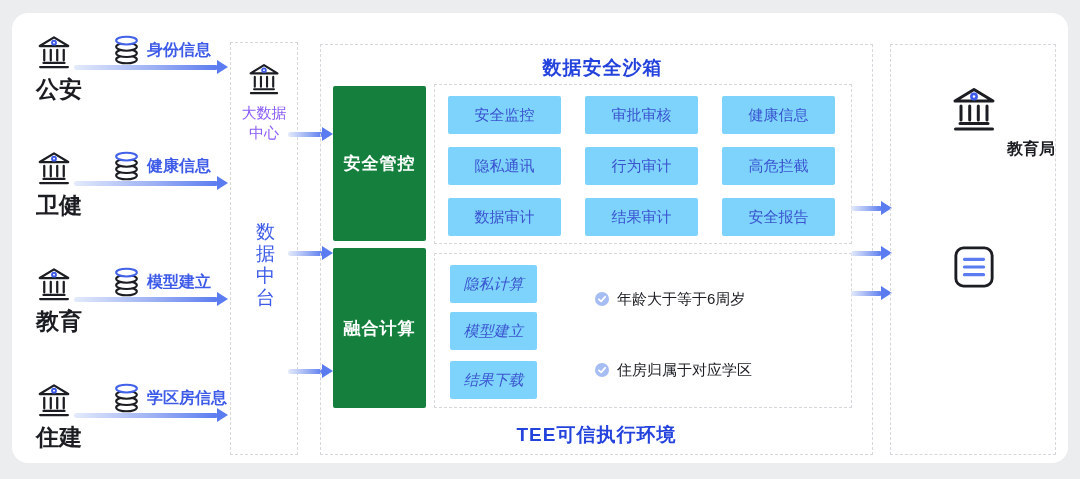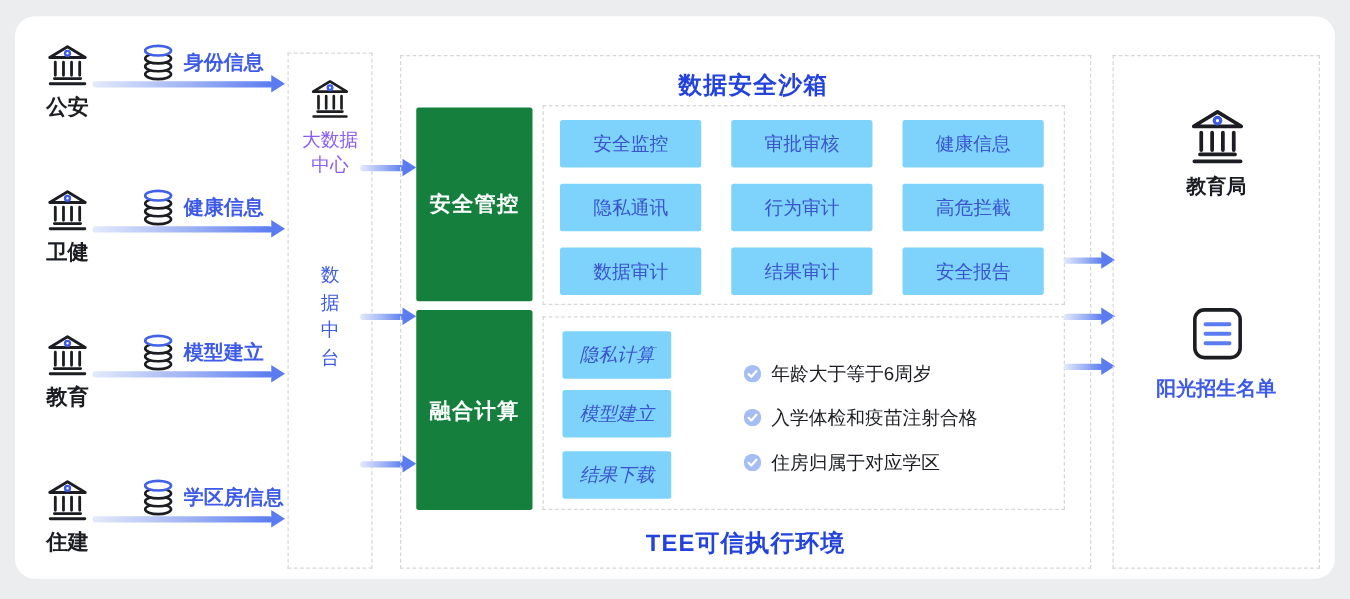--- a/index.html
+++ b/index.html
@@ -5,40 +5,40 @@
   * { margin:0; padding:0; box-sizing:border-box; }
   body { background:#ecedef; font-family:"Liberation Sans","DejaVu Sans",sans-serif; }
   .stage { position:relative; width:1080px; height:479px; background:#ecedef; overflow:hidden; }
   .card { position:absolute; left:12px; top:13px; width:1056px; height:450px; background:#ffffff; border-radius:16px; }
 
   .dashed { border:1px dashed #d5d7db; }
 
   
   .source-row { position:absolute; left:0; width:240px; height:62px; }
   .bank-svg { position:absolute; }
-  .source-name { position:absolute; left:26px; top:42px; width:56px; text-align:center;
-                 font-size:17px; font-weight:600; color:#1b1d22; }
+  .source-name { position:absolute; left:26px; top:42px; width:56px; text-align:right;
+                 font-size:23px; font-weight:600; color:#1b1d22; }
   .db-svg { position:absolute; left:113px; top:3px; }
   .data-label { position:absolute; left:147px; top:8px; font-size:16px; font-weight:700; color:#3d5be8; white-space:nowrap; }
 
   
   .arrow { position:absolute; display:flex; align-items:center; height:14px; }
   .arrow .shaft { flex:1; height:5px; border-radius:3px;
                   background:linear-gradient(90deg,#e3eafb 0%,#9db1f4 55%,#5b7cf0 100%); }
   .arrow .head { width:0; height:0; border-top:7px solid transparent; border-bottom:7px solid transparent;
                  border-left:11px solid #5b7cf0; margin-left:-1px; }
 
   
   .mid-box { position:absolute; left:230px; top:42px; width:68px; height:413px; }
   .mid-box .bank-svg { left:16px; top:16px; }
   .mid-label { position:absolute; top:60px; left:0; right:0; }
   .mid-label div { width:48px; margin:0 auto; text-align:center; font-size:15px; line-height:20px; color:#8b5cf6; }
   .vert-label { position:absolute; top:166px; left:0; right:0; }
-  .vert-label div { width:16px; margin:1px auto; word-break:break-all; text-align:center;
-                    font-size:15px; line-height:22px; color:#3d5be8; }
+  .vert-label div { width:16px; margin:12px auto; word-break:break-all; text-align:center;
+                    font-size:19px; line-height:22px; color:#3d5be8; }
 
   
   .sandbox { position:absolute; left:320px; top:44px; width:553px; height:411px; }
   .sandbox-title { position:absolute; top:10px; left:12px; right:0; text-align:center;
                    font-size:19px; font-weight:700; letter-spacing:1px; color:#2443dd; }
   .sandbox-footer { position:absolute; top:377px; left:0; right:0; text-align:center;
                     font-size:19px; font-weight:700; letter-spacing:1px; color:#2443dd; }
   .blue-box { position:absolute; left:12px; width:93px; background:#15803d; border-radius:2px;
               display:flex; align-items:center; justify-content:center;
               color:#ffffff; font-size:17px; font-weight:600; letter-spacing:1px; }
@@ -50,21 +50,21 @@
   .inner-box.grid2 { top:208px; height:155px; }
   .item { background:#7dd3fc; border-radius:2px; display:flex; align-items:center; justify-content:center;
           font-size:15px; color:#3a53cf; }
   .grid2 .item { position:absolute; left:15px; width:87px; height:38px;font-style:italic; }
   .rule { position:absolute; left:160px; height:18px; display:flex; align-items:center; gap:8px;
           font-size:15px; color:#1b1d22; white-space:nowrap; }
 
   
   .right-panel { position:absolute; left:890px; top:44px; width:166px; height:411px; }
   .panel-label { position:absolute; left:0; right:0; text-align:center; font-size:16px; }
-  .bureau-label { top:94px; font-weight:600; color:#1b1d22; }
+  .bureau-label { top:94px; font-weight:600; color:#1b1d22;text-align:right; }
   .result-label { top:256px; font-weight:700; color:#3d5be8; }
 </style>
 </head>
 <body>
 
 <div class="stage">
   <div class="card"></div>
 
   <div class="source-row" style="top:32px">
     <svg class="bank-svg" style="left:36px;top:0" width="36" height="40" viewBox="0 0 48 48" fill="none" stroke="#1b1d22" stroke-width="3" stroke-linecap="round" stroke-linejoin="round">
@@ -195,27 +195,20 @@
       <div class="item" style="top:58px">模型建立</div>
       <div class="item" style="top:107px">结果下载</div>
 
       <div class="rule" style="top:36px">
         <svg width="14" height="14" viewBox="0 0 14 14">
             <circle cx="7" cy="7" r="7" fill="#a5bdf3"></circle>
             <path d="M3.9 7.3 L6.1 9.4 L10.1 4.8" stroke="#ffffff" stroke-width="1.8" fill="none" stroke-linecap="round" stroke-linejoin="round"></path>
           </svg>
         <span>年龄大于等于6周岁</span>
       </div>
-      <div class="rule" style="top:71px">
-        <svg width="14" height="14" viewBox="0 0 14 14">
-            <circle cx="7" cy="7" r="7" fill="#a5bdf3"></circle>
-            <path d="M3.9 7.3 L6.1 9.4 L10.1 4.8" stroke="#ffffff" stroke-width="1.8" fill="none" stroke-linecap="round" stroke-linejoin="round"></path>
-          </svg>
-        <span>入学体检和疫苗注射合格</span>
-      </div>
       <div class="rule" style="top:107px">
         <svg width="14" height="14" viewBox="0 0 14 14">
             <circle cx="7" cy="7" r="7" fill="#a5bdf3"></circle>
             <path d="M3.9 7.3 L6.1 9.4 L10.1 4.8" stroke="#ffffff" stroke-width="1.8" fill="none" stroke-linecap="round" stroke-linejoin="round"></path>
           </svg>
         <span>住房归属于对应学区</span>
       </div>
     </div>
 
     <div class="sandbox-footer">TEE可信执行环境</div>
@@ -239,15 +232,14 @@
       <path d="M5 16 L24 4.5 L43 16 Z"></path>
         <circle cx="24" cy="11.5" r="2.6" stroke="#3d5be8" stroke-width="2.6"></circle>
       <path d="M11 21 V35 M19.7 21 V35 M28.3 21 V35 M37 21 V35 M10 38.5 H38 M5.5 44 H42.5"></path>
     </svg>
     <div class="panel-label bureau-label">教育局</div>
 
     <svg style="position:absolute;left:62px;top:200px" width="42" height="44" viewBox="0 0 44 46" fill="none">
       <rect x="3" y="3" width="38" height="40" rx="8" stroke="#1b1d22" stroke-width="3"></rect>
       <path d="M12 15 H32 M12 23 H32 M12 31 H32" stroke="#5b7cf0" stroke-width="3.4" stroke-linecap="round"></path>
     </svg>
-    <div class="panel-label result-label">阳光招生名单</div>
   </div>
 </div>
 
 </body></html>

